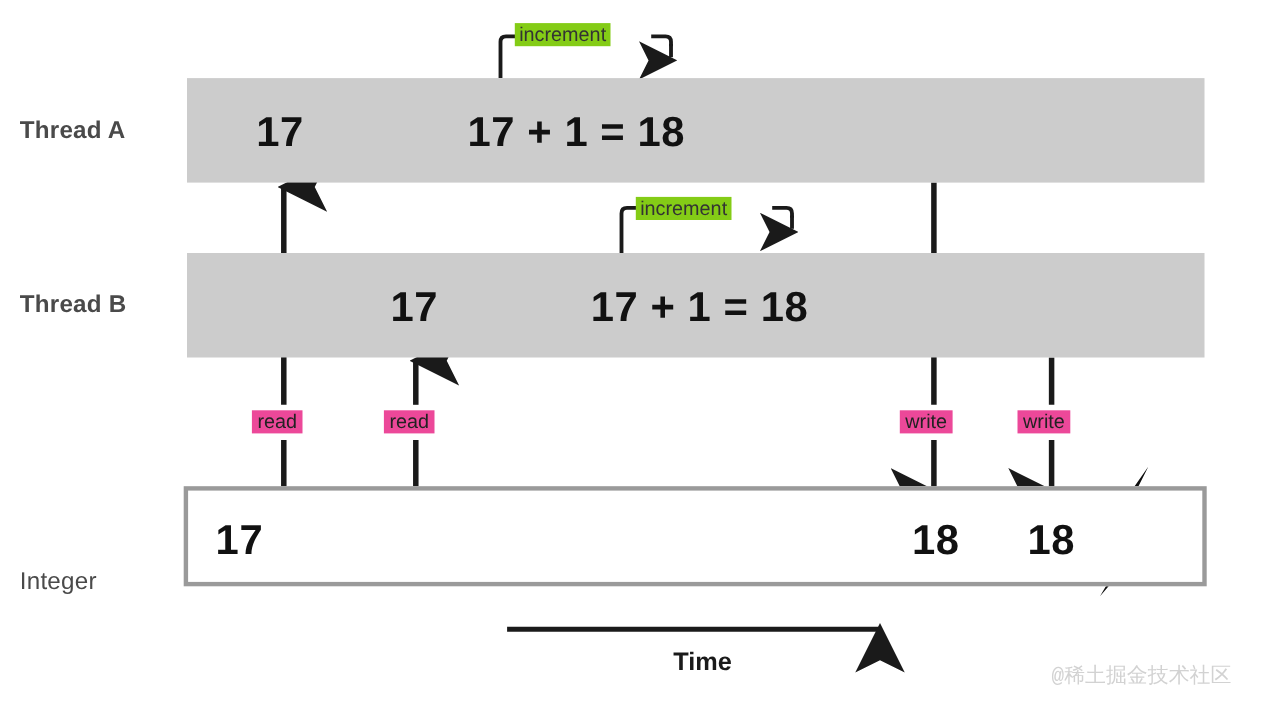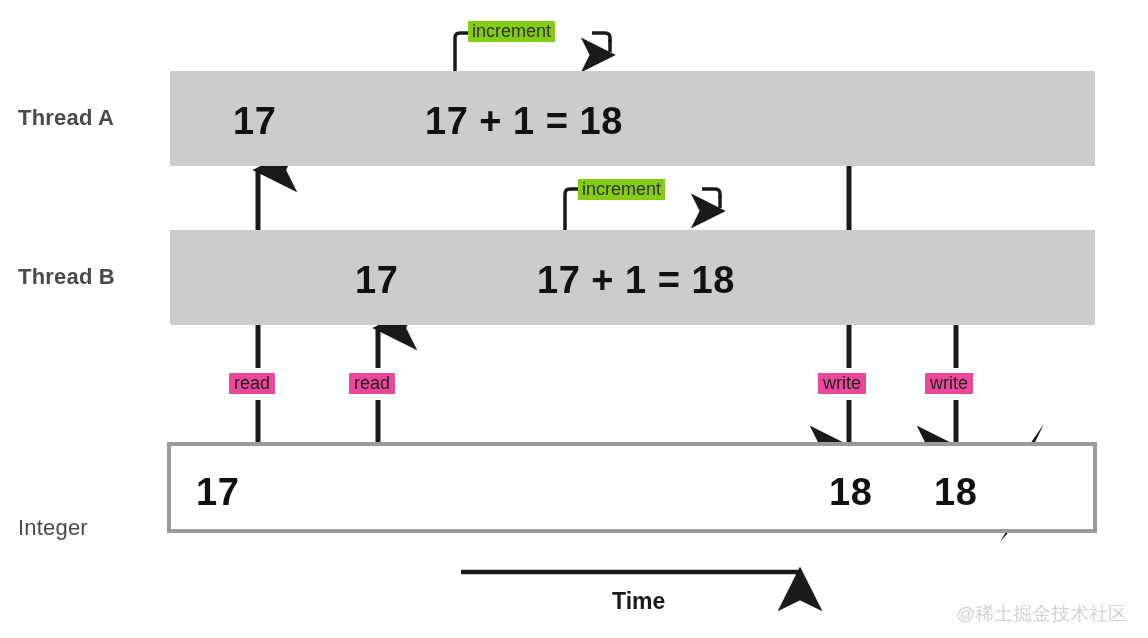--- a/index.html
+++ b/index.html
@@ -88,21 +88,21 @@
     font-weight: bold;
     color: #1a1a1a;
     white-space: nowrap;
   }
 
   .watermark {
     position: absolute;
     font-size: 19px;
     color: #d2d2d2;
     white-space: nowrap;
-    font-family: Liberation Sans, sans-serif;
+    font-family: Liberation Mono, monospace;
   }
 </style>
 </head>
 <body>
 
 <div id="diagram">
 
   <svg id="svg-layer" viewBox="0 0 1148 638">
     <defs>
       <marker id="arrow-up" viewBox="0 0 12 12" refX="6" refY="1.5" markerWidth="9" markerHeight="9" orient="auto-start-reverse">

